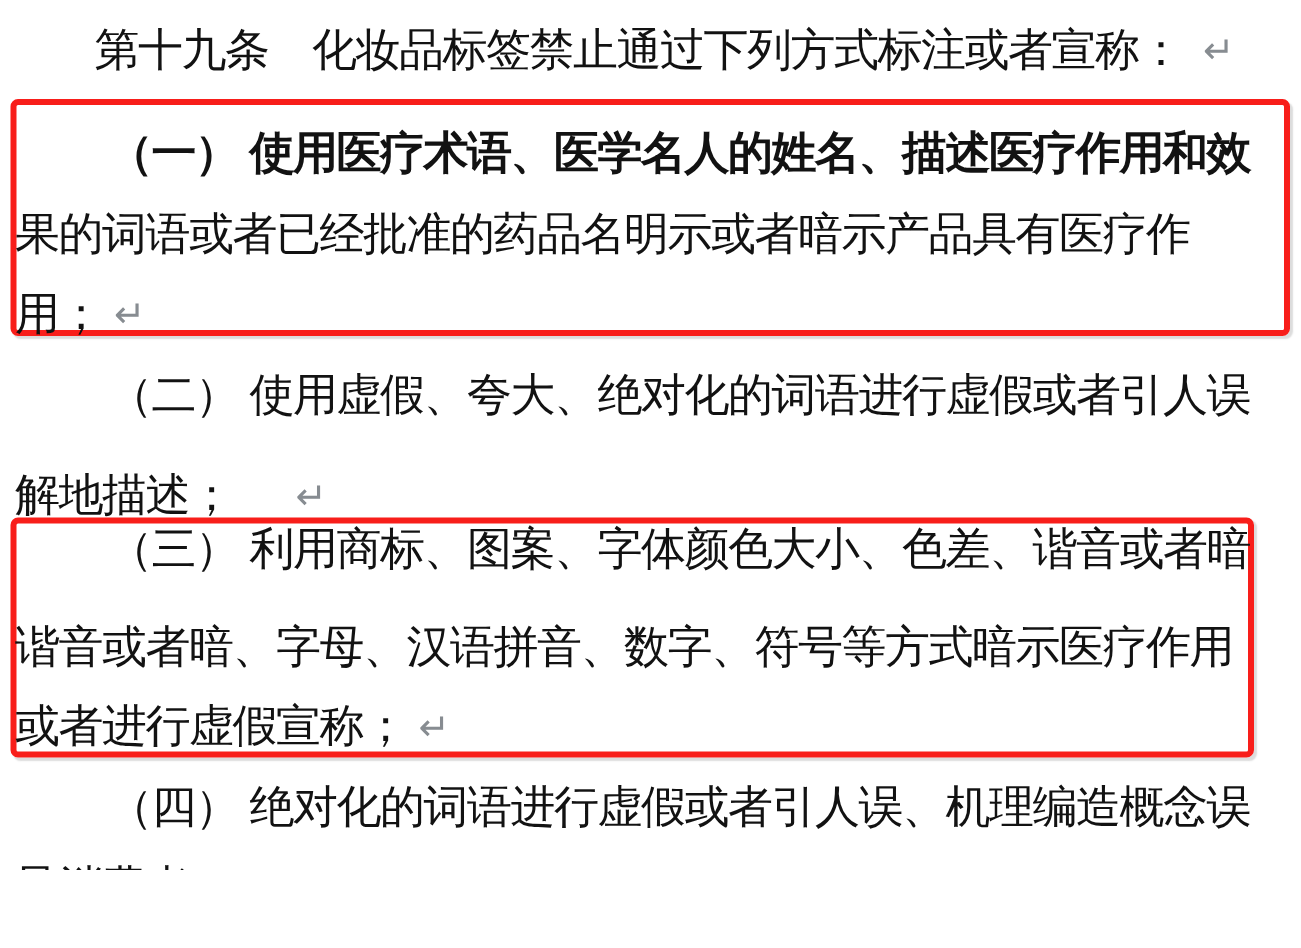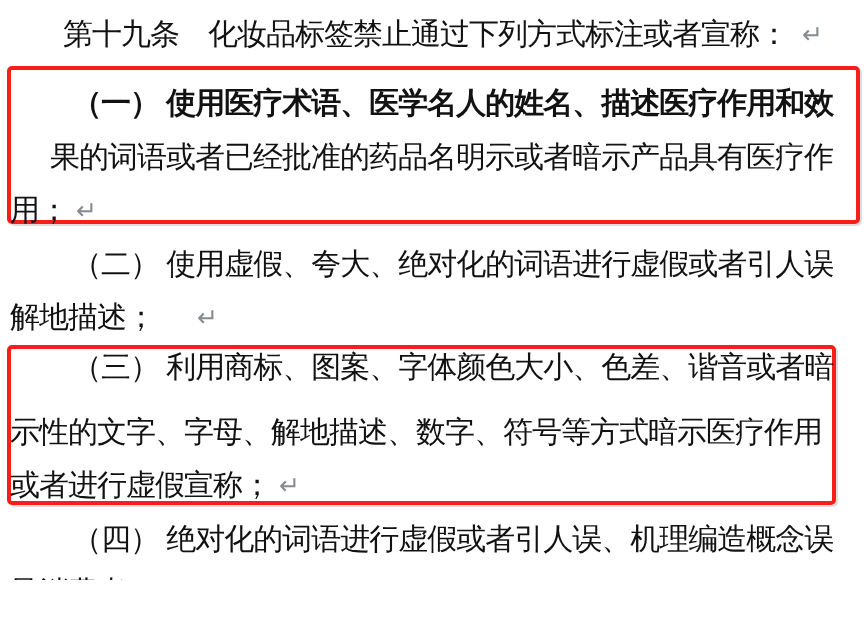--- a/index.html
+++ b/index.html
@@ -58,26 +58,26 @@
 
 <div class="page">
 
   <div class="hl-box box1"></div>
   <div class="hl-box box2"></div>
   <div class="hl-partial"></div>
 
   <div class="ln" style="top:15px; left:63px;"><span>第十九条　化妆品标签禁止通过下列方式标注或者宣称：</span><span class="ret ret-title">↵</span></div>
 
   <div class="ln" style="top:84px; left:72px;font-weight:bold;"><span>（一） 使用医疗术语、医学名人的姓名、描述医疗作用和效</span></div>
-  <div class="ln" style="top:138px; left:10px;margin-left:40px;"><span>果的词语或者已经批准的药品名明示或者暗示产品具有医疗作</span></div>
+  <div class="ln" style="top:138px; left:10px;"><span>果的词语或者已经批准的药品名明示或者暗示产品具有医疗作</span></div>
   <div class="ln" style="top:191px; left:10px;"><span>用；</span><span class="ret">↵</span></div>
 
   <div class="ln" style="top:245px; left:72px;"><span>（二） 使用虚假、夸大、绝对化的词语进行虚假或者引人误</span></div>
-  <div class="ln" style="top:298px; left:10px;"><span>解地描述；</span><span class="ret ret-tabbed">↵</span></div>
+  <div class="ln" style="top:312px; left:10px;"><span>解地描述；</span><span class="ret ret-tabbed">↵</span></div>
 
   <div class="ln" style="top:348px; left:72px;"><span>（三） 利用商标、图案、字体颜色大小、色差、谐音或者暗</span></div>
-  <div class="ln" style="top:413px; left:10px;"><span>示性的文字、字母、解地描述、数字、符号等方式暗示医疗作用</span></div>
+  <div class="ln" style="top:413px; left:10px;"><span>谐音或者暗、字母、汉语拼音、数字、符号等方式暗示医疗作用</span></div>
   <div class="ln" style="top:466px; left:10px;"><span>或者进行虚假宣称；</span><span class="ret">↵</span></div>
 
   <div class="ln" style="top:520px; left:72px;"><span>（四） 绝对化的词语进行虚假或者引人误、机理编造概念误</span></div>
   <div class="ln" style="top:573px; left:10px;"><span>导消费者；</span><span class="ret">↵</span></div>
 
 </div>
 
 </body></html>

